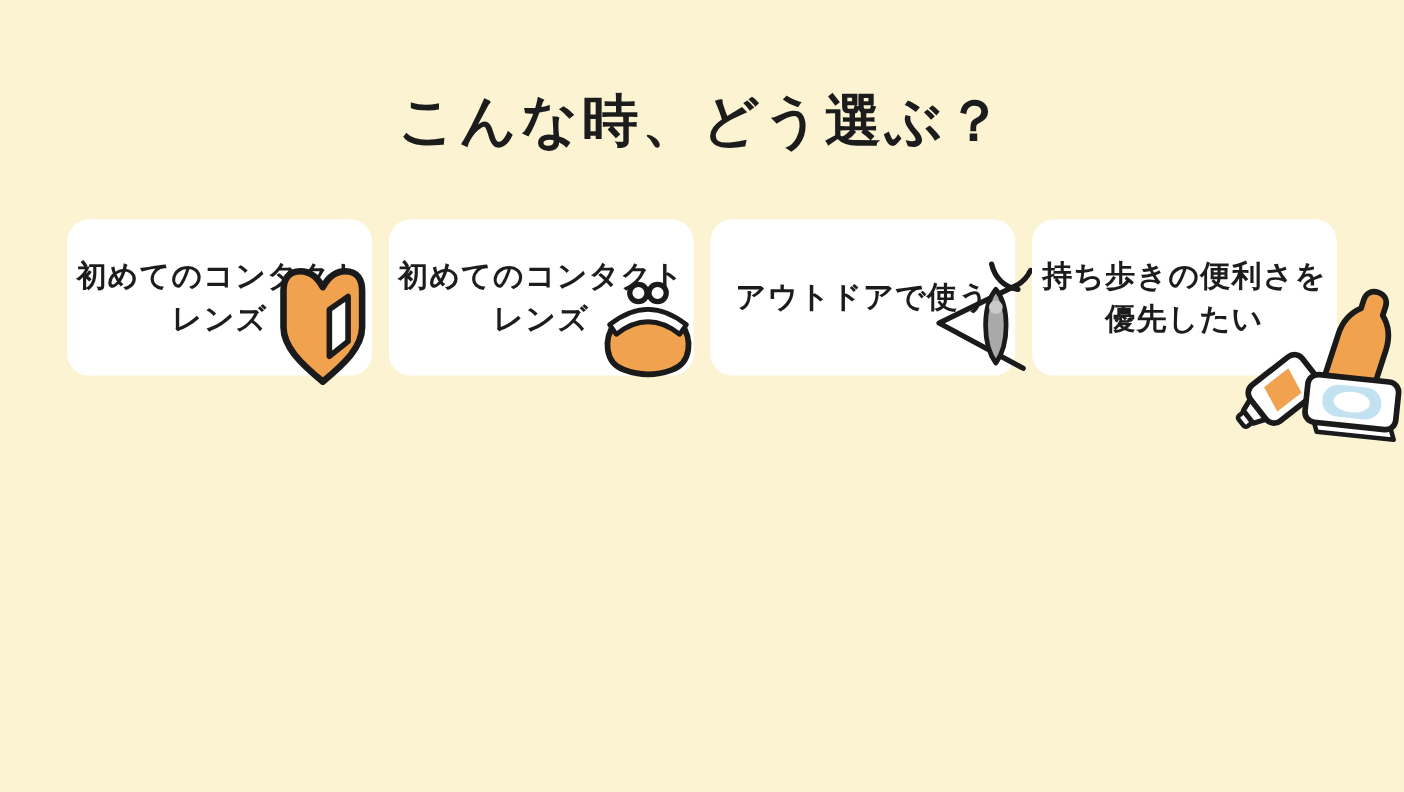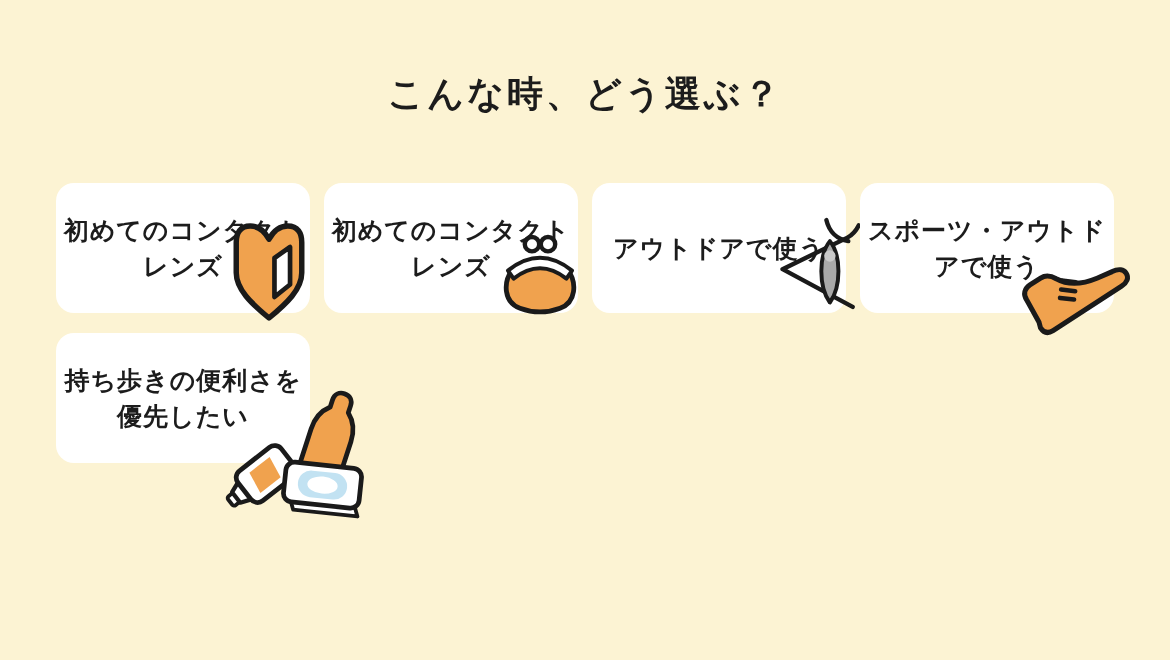--- a/index.html
+++ b/index.html
@@ -4,21 +4,21 @@
 <style>
   html,body{margin:0;padding:0;}
   body{
     width:1170px;height:660px;position:relative;overflow:hidden;
     background:#FCF3D3;
     font-family:"Liberation Sans","DejaVu Sans",sans-serif;
     color:#1C1C1C;
   }
   .title{
     position:absolute;top:70px;left:0;width:100%;
-    text-align:center;font-size:36px;font-weight:800;
+    text-align:center;font-size:47px;font-weight:800;
     letter-spacing:3px;margin:0;color:#1C1C1C;
   }
   .grid{
     position:absolute;left:56px;top:183px;width:1058px;
     display:grid;grid-template-columns:1fr 1fr 1fr 1fr;
     column-gap:14px;row-gap:20px;grid-auto-rows:130px;
   }
   .card{
     position:relative;background:#FFFFFF;border-radius:18px;
     display:flex;flex-direction:column;align-items:center;justify-content:center;
@@ -74,33 +74,20 @@
           <path d="M62,4 C65,17 74,26 87,28" fill="none" stroke="#1A1A1A" stroke-width="5" stroke-linecap="round"></path>
           <path d="M66,28 C79,44 79,80 66,98 C53,80 53,44 66,28 Z" fill="#A9A9A9" stroke="#1A1A1A" stroke-width="4.5" stroke-linejoin="round"></path>
           <circle cx="66" cy="45" r="6.5" fill="#C9C9C9"></circle>
           <path d="M106,39 q5,-6 11,-1 q5,5 11,-1" fill="none" stroke="#F0A24E" stroke-width="5.5" stroke-linecap="round"></path>
           <path d="M104,66 q5,-6 11,-1 q5,5 11,-1" fill="none" stroke="#F0A24E" stroke-width="5.5" stroke-linecap="round"></path>
           <path d="M106,92 q5,-6 11,-1 q5,5 11,-1" fill="none" stroke="#F0A24E" stroke-width="5.5" stroke-linecap="round"></path>
         </svg>
       </span>
     </div>
 
-    <div class="card">
-      <span>スポーツ・アウトドアで使う</span>
-      <span class="icon icon-shoe">
-        <svg width="118" height="94" viewBox="0 0 130 100">
-          <g transform="rotate(-33 65 50)">
-            <path d="M10,62 L12,34 C12,26 17,22 24,22 L38,22 C45,22 49,26 52,32 C59,45 74,53 90,56 L108,59 C116,60 120,64 120,69 C120,75 115,78 108,78 L18,78 C11,78 8,74 8,68 Z" fill="#F0A24E" stroke="#1A1A1A" stroke-width="5.5" stroke-linejoin="round"></path>
-            <path d="M56,37 L68,47" stroke="#1A1A1A" stroke-width="5" stroke-linecap="round"></path>
-            <path d="M50,45 L62,55" stroke="#1A1A1A" stroke-width="5" stroke-linecap="round"></path>
-            <path d="M44,52 L56,62" stroke="#1A1A1A" stroke-width="5" stroke-linecap="round"></path>
-          </g>
-        </svg>
-      </span>
-    </div>
 
     <div class="card">
       <span>持ち歩きの便利さを優先したい</span>
       <span class="icon icon-kit">
         <svg width="152" height="124" viewBox="0 0 160 130">
 
           <g transform="rotate(18 118 60)">
             <path d="M108,14 C108,8 112,4 118,4 C124,4 128,8 128,14 L128,22 C135,28 140,38 140,50 L140,100 C140,108 134,114 126,114 L110,114 C102,114 96,108 96,100 L96,50 C96,38 101,28 108,22 Z" fill="#F0A24E" stroke="#1A1A1A" stroke-width="5" stroke-linejoin="round"></path>
           </g>
 

